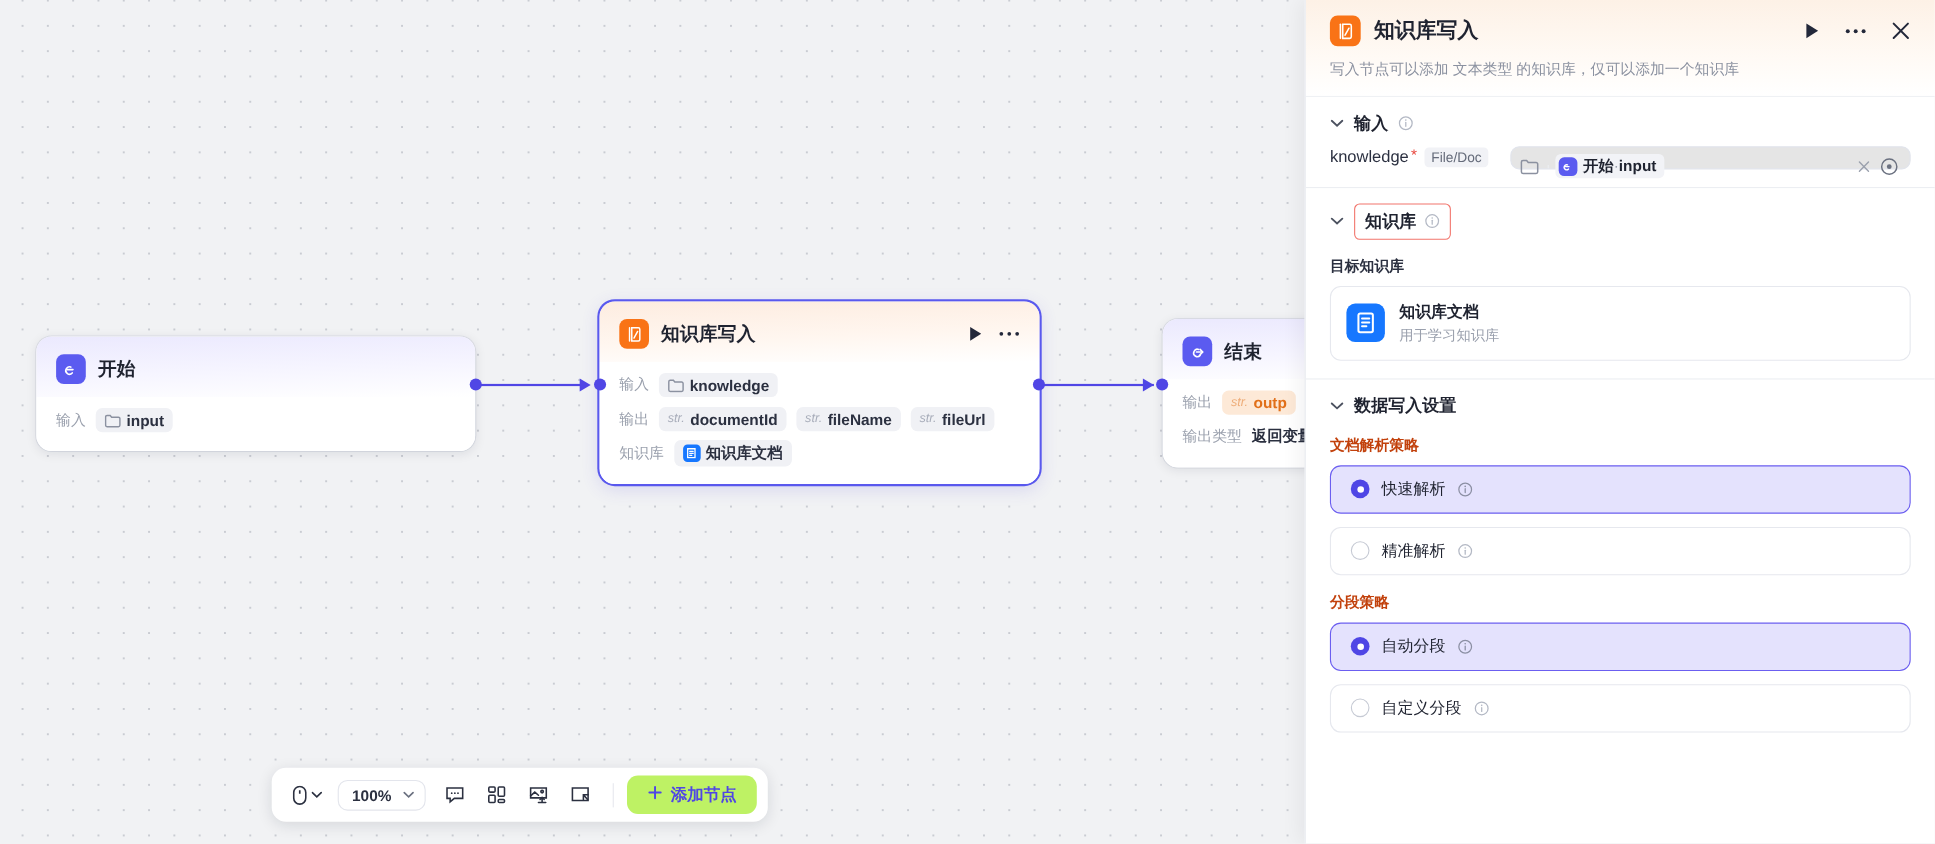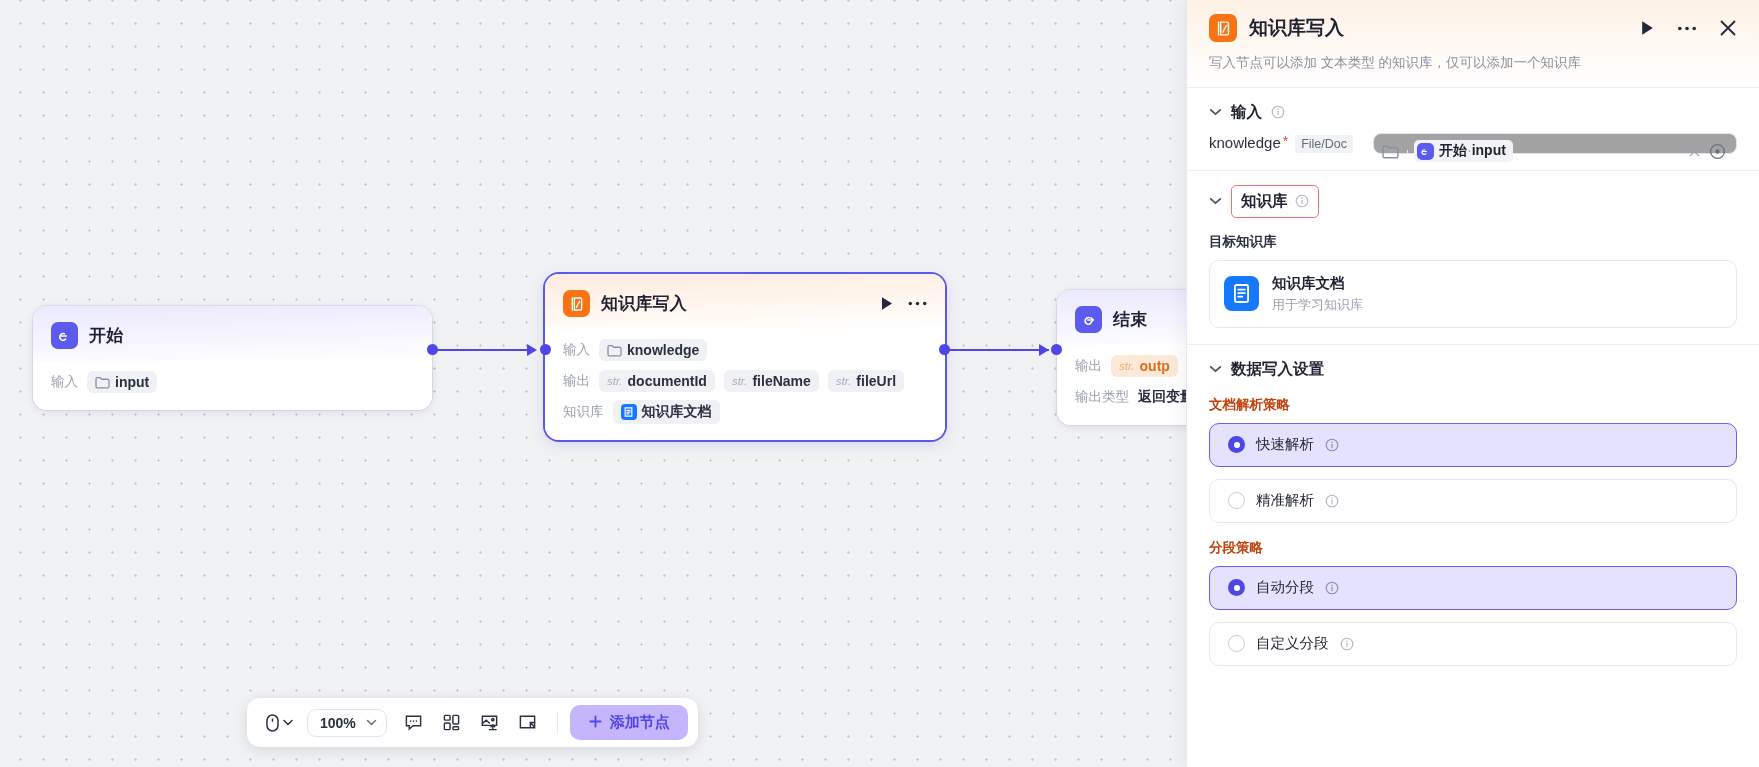--- a/index.html
+++ b/index.html
@@ -89,21 +89,21 @@
   }
   .zoom-select {
     display: flex; align-items: center; gap: 10px;
     border: 1px solid #e3e5ec; border-radius: 9px;
     padding: 5px 9px 5px 12px; margin: 0 6px 0 2px; cursor: pointer;
   }
   .zoom-val { font-size: 14px; color: #2b3040; font-weight: 600; }
   .tb-sep { width: 1px; height: 22px; background: #e6e8ee; margin: 0 8px; }
   .add-node-btn {
     display: flex; align-items: center; gap: 7px;
-    background: #c4b5fd; color: #4f46e5;
+    background: #bef264; color: #4f46e5;
     border-radius: 10px; padding: 8px 18px;
     font-size: 15px; font-weight: 700; cursor: pointer;
   }
   .run-btn {
     display: flex; align-items: center; gap: 8px;
     background: #16a34a; color: #fff;
     border-radius: 10px; padding: 9px 18px;
     font-size: 15px; font-weight: 700; cursor: pointer;
   }
 
@@ -137,21 +137,21 @@
   .var-header span { font-size: 13.5px; color: #a3a8b5; }
   .vh-name { width: 164px; }
   .var-row { display: flex; align-items: center; margin-top: 10px; }
   .var-name-cell { width: 164px; display: flex; align-items: baseline; gap: 7px; }
   .var-name { font-size: 15px; color: #2b3040; }
   .req-star { color: #e8453c; font-size: 14px; position: relative; top: -2px; margin-left:-5px; }
   .type-badge { background: #f1f2f6; color: #656b7a; font-size: 12.5px; border-radius: 4px; padding: 2px 6px; }
   .var-val {
     flex: 1; display: flex; align-items: center;
     border: 1px solid #e1e4ec; border-radius: 8px; height: 21px; padding: 16px 6px 0 0;
-    background: #a3a3a3;
+    background: #e5e5e5;
   }
   .vv-folder { width: 34px; display:flex; align-items:center; justify-content:center; border-right: 1px solid #eceef2; height: 100%; }
   .ref-pill {
     display: flex; align-items: center; gap: 5px;
     background: #f2f3f7; border-radius: 5px; margin-left: 6px; padding: 2px 7px 2px 3px;
   }
   .ref-ico { width: 17px; height: 17px; border-radius: 5px; background: #5b5bf0; display:flex; align-items:center; justify-content:center; }
   .ref-text { font-size: 14px; color: #1f2330; font-weight: 600; }
   .ref-text .dim { color: #9aa0ad; font-weight: 400; }
   .vv-actions { margin-left: auto; display: flex; align-items: center; gap: 9px; padding-right: 4px; }

